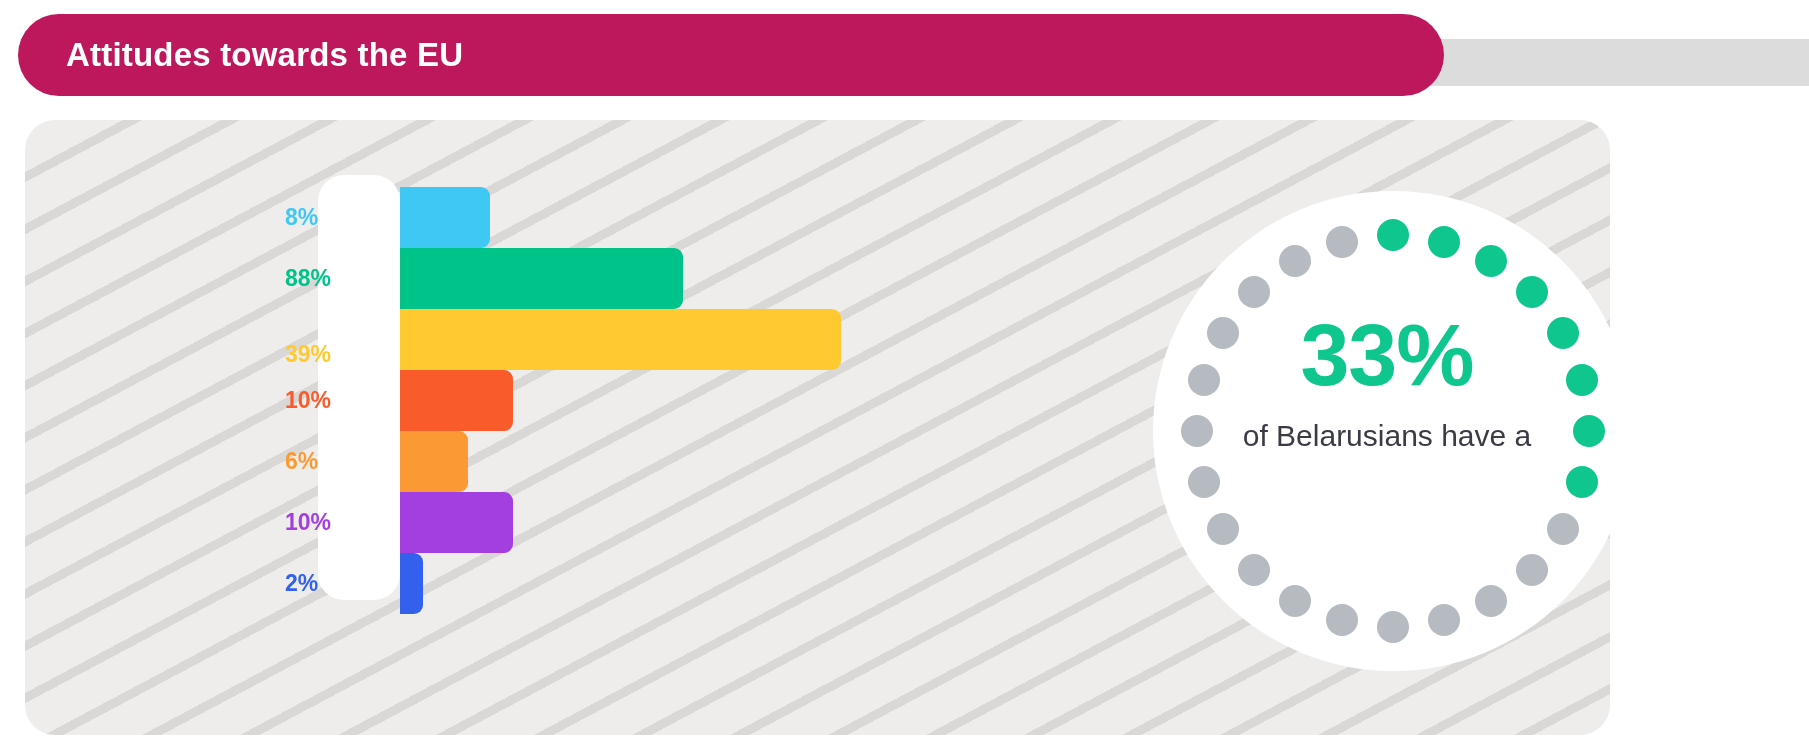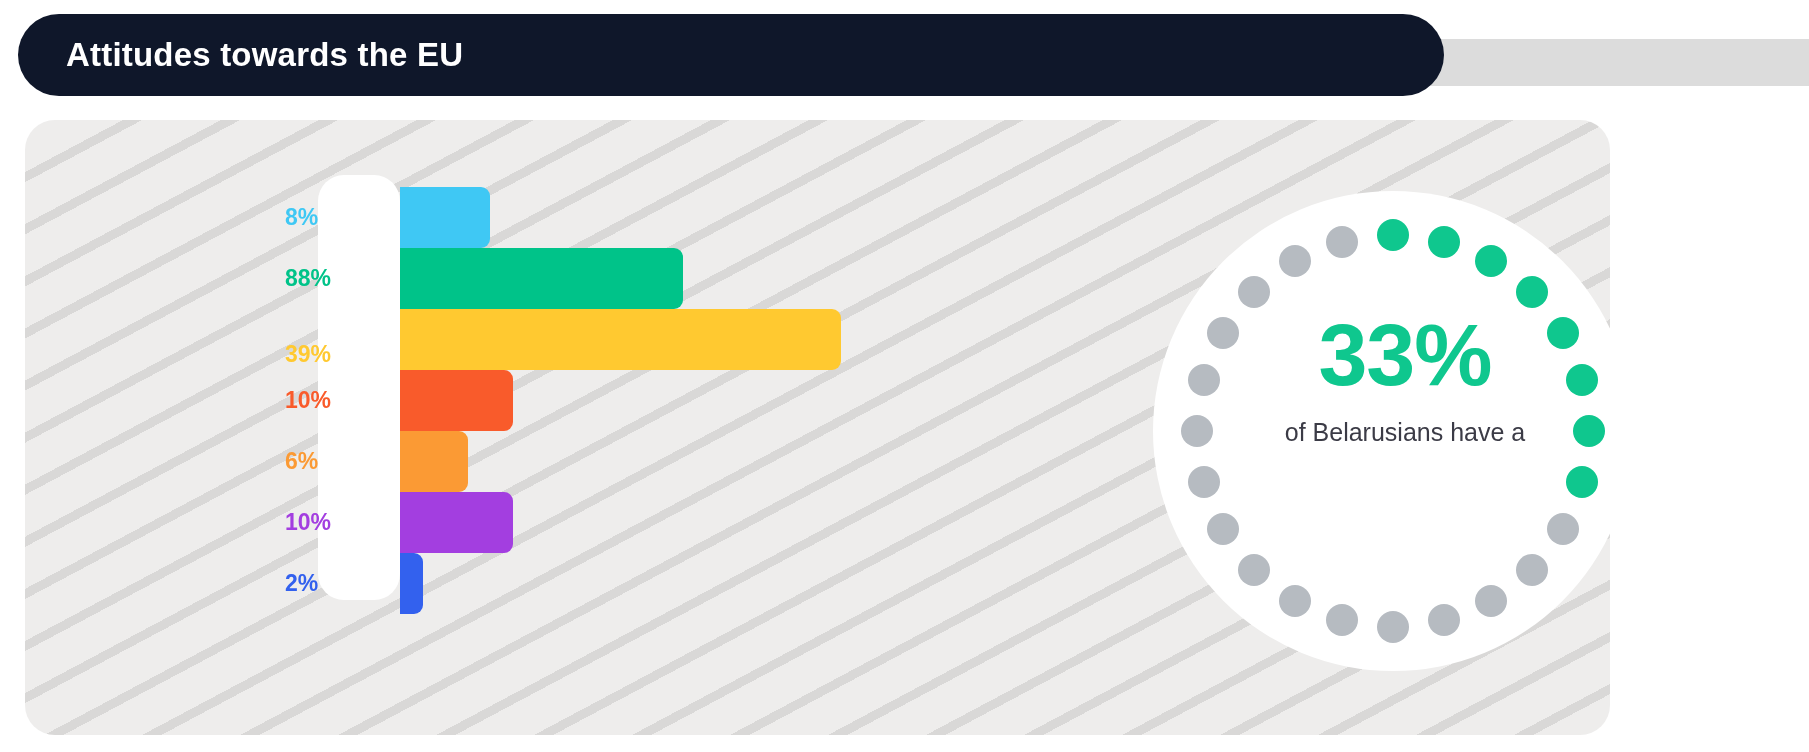--- a/index.html
+++ b/index.html
@@ -29,21 +29,21 @@
     width: 1209px;
     height: 47px;
     background: #dcdcdc;
   }
   #header-pill {
     position: absolute;
     left: 18px;
     top: 14px;
     width: 1426px;
     height: 82px;
-    background: #0f172a;
+    background: #be185d;
     border-radius: 41px;
     display: flex;
     align-items: center;
   }
   #header-title {
     color: #ffffff;
     font-size: 33px;
     font-weight: bold;
     letter-spacing: 0.2px;
     margin-left: 48px;
@@ -134,34 +134,34 @@
   .dot {
     position: absolute;
     width: 32px;
     height: 32px;
     border-radius: 50%;
     margin-left: -16px;
     margin-top: -16px;
   }
   #donut-center {
     position: absolute;
-    left: 82px;
+    left: 64px;
     top: 120px;
     width: 340px;
     text-align: center;
   }
   #donut-pct {
     font-size: 88px;
     font-weight: bold;
     line-height: 1;
     letter-spacing: -1px;
   }
   #donut-caption {
     margin-top: 18px;
-    font-size: 25px;
+    font-size: 30px;
     line-height: 1.25;
     color: #3b3b46;
   }
 </style>
 </head>
 <body>
 
 <div id="header-area">
   <div id="header-rule"></div>
   <div id="header-pill">

